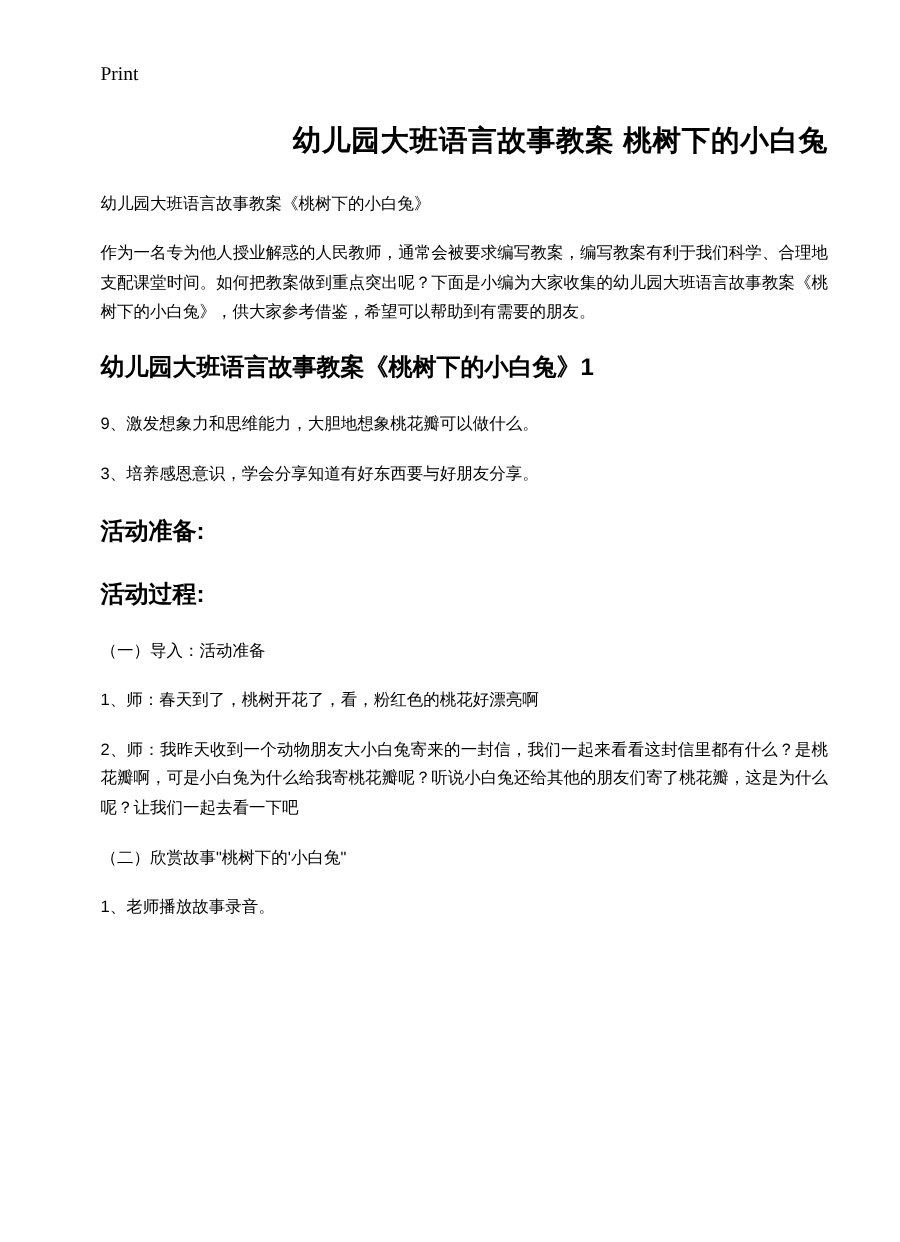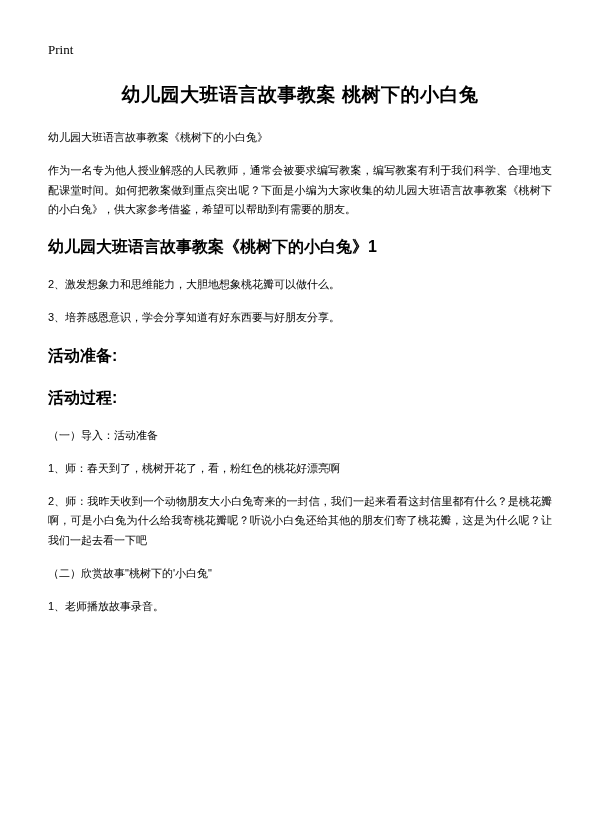--- a/index.html
+++ b/index.html
@@ -11,33 +11,33 @@
     width: 600px;
     height: 828px;
     font-family: "Liberation Sans", "DejaVu Sans", sans-serif;
     color: #000000;
     overflow: hidden;
   }
   .page {
     width: 600px;
     height: 828px;
     box-sizing: border-box;
-    padding: 40px 48px 0 48px;
+    padding: 40px 48px 0 67px;
     position: relative;
   }
   .print-link {
     font-size: 13px;
     color: #000;
     font-family: "Liberation Serif", "DejaVu Serif", serif;
     margin-bottom: 18px;
     display: inline-block;
     cursor: pointer;
   }
   .doc-title {
-    text-align: center;
+    text-align: right;
     font-size: 19px;
     font-weight: bold;
     margin: 6px 0 20px 0;
     letter-spacing: 0.5px;
   }
   p.body-text {
     font-size: 11px;
     line-height: 1.75;
     margin: 0 0 14px 0;
     text-align: justify;
@@ -55,21 +55,21 @@
 <div class="page">
 
   <a class="print-link">Print</a>
 
   <h1 class="doc-title">幼儿园大班语言故事教案 桃树下的小白兔</h1>
 
   <div id="doc-body">
       <p class="body-text">幼儿园大班语言故事教案《桃树下的小白兔》</p>
       <p class="body-text">作为一名专为他人授业解惑的人民教师，通常会被要求编写教案，编写教案有利于我们科学、合理地支配课堂时间。如何把教案做到重点突出呢？下面是小编为大家收集的幼儿园大班语言故事教案《桃树下的小白兔》，供大家参考借鉴，希望可以帮助到有需要的朋友。</p>
       <p class="heading-text">幼儿园大班语言故事教案《桃树下的小白兔》1</p>
-      <p class="body-text">2、激发想象力和思维能力，大胆地想象桃花瓣可以做什么。</p>
+      <p class="body-text">9、激发想象力和思维能力，大胆地想象桃花瓣可以做什么。</p>
       <p class="body-text">3、培养感恩意识，学会分享知道有好东西要与好朋友分享。</p>
       <p class="heading-text">活动准备:</p>
       <p class="heading-text">活动过程:</p>
       <p class="body-text">（一）导入：活动准备</p>
       <p class="body-text">1、师：春天到了，桃树开花了，看，粉红色的桃花好漂亮啊</p>
       <p class="body-text">2、师：我昨天收到一个动物朋友大小白兔寄来的一封信，我们一起来看看这封信里都有什么？是桃花瓣啊，可是小白兔为什么给我寄桃花瓣呢？听说小白兔还给其他的朋友们寄了桃花瓣，这是为什么呢？让我们一起去看一下吧</p>
       <p class="body-text">（二）欣赏故事"桃树下的'小白兔"</p>
       <p class="body-text">1、老师播放故事录音。</p>
     </div>
 

